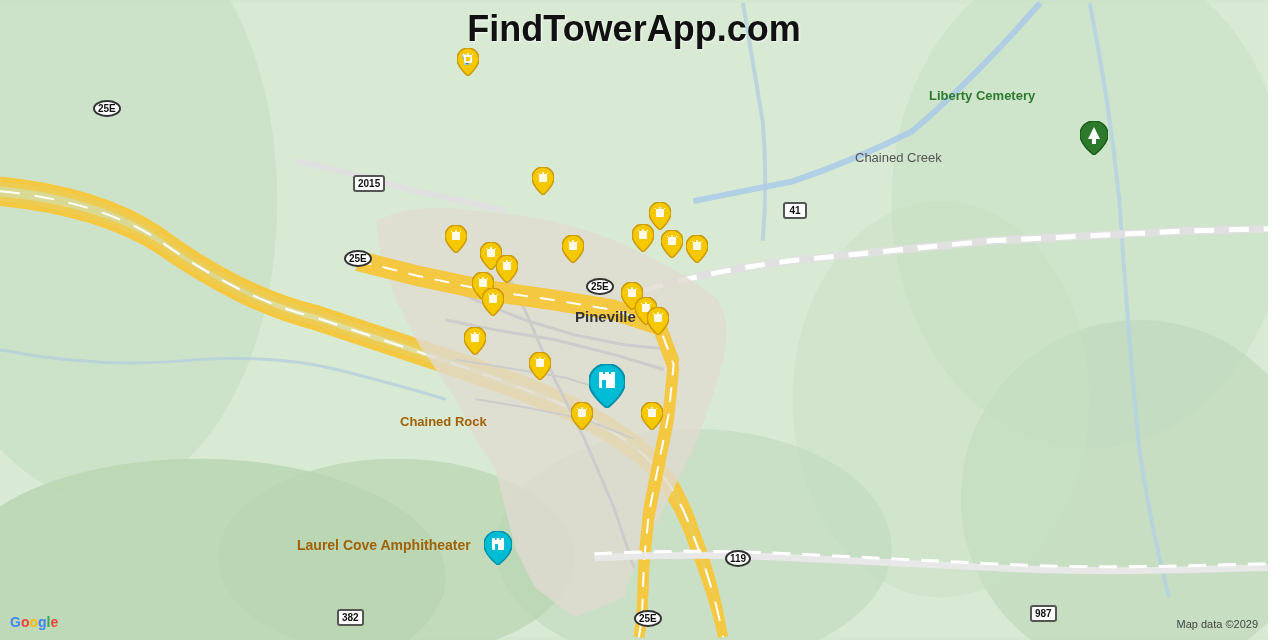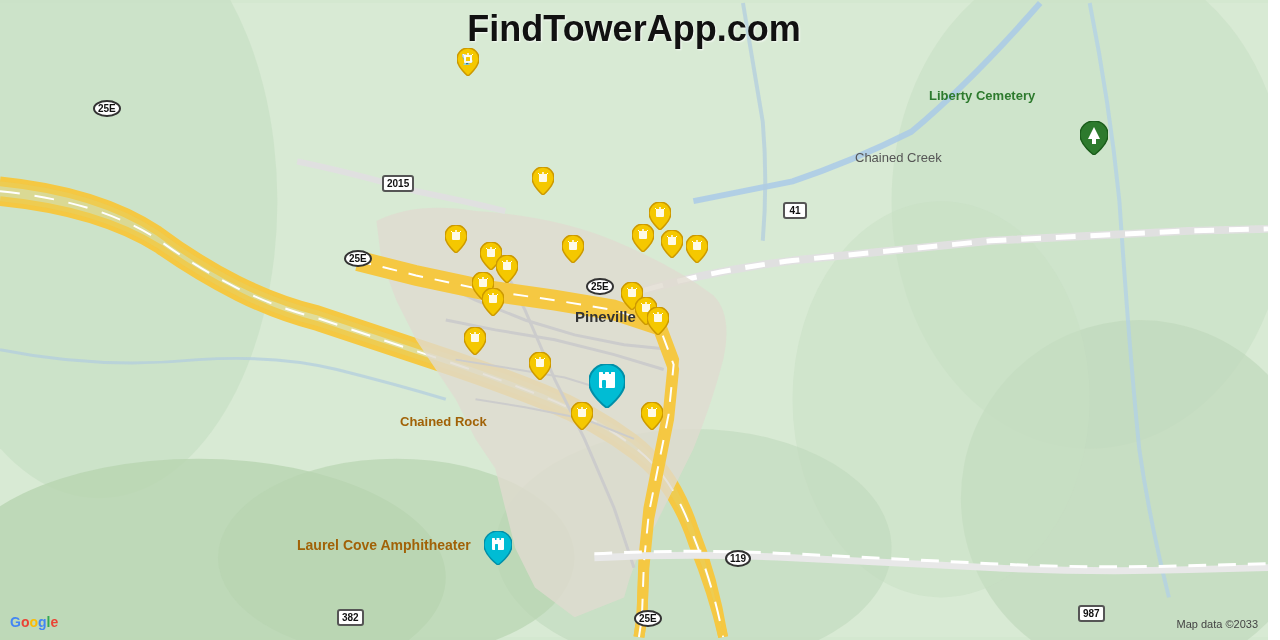--- a/index.html
+++ b/index.html
@@ -380,36 +380,36 @@
   <svg class="amphitheater-marker" style="left:498px;top:565px;" viewBox="0 0 28 34">
     <path d="M14 0 C6 0 0 6 0 14 C0 24 14 34 14 34 C14 34 28 24 28 14 C28 6 22 0 14 0Z" fill="#00bcd4" stroke="#008fa8" stroke-width="1.5"></path>
     <rect x="8" y="9" width="12" height="10" rx="1" fill="white"></rect>
     <rect x="8" y="7" width="3" height="3" rx="0.5" fill="white"></rect>
     <rect x="12.5" y="7" width="3" height="3" rx="0.5" fill="white"></rect>
     <rect x="17" y="7" width="3" height="3" rx="0.5" fill="white"></rect>
     <rect x="11" y="13" width="3" height="6" rx="0.5" fill="#00bcd4"></rect>
   </svg>
 
   <div class="road-shield us" style="left:93px;top:100px;">25E</div>
-  <div class="road-shield" style="left:353px;top:175px;margin-left:29px;">2015</div>
+  <div class="road-shield" style="left:353px;top:175px;">2015</div>
   <div class="road-shield us" style="left:344px;top:250px;">25E</div>
   <div class="road-shield us" style="left:586px;top:278px;">25E</div>
   <div class="road-shield" style="left:783px;top:202px;">41</div>
   <div class="road-shield us" style="left:725px;top:550px;">119</div>
   <div class="road-shield us" style="left:634px;top:610px;">25E</div>
   <div class="road-shield" style="left:325px;top:609px;margin-left:12px;">382</div>
-  <div class="road-shield" style="left:1078px;top:605px;">987</div>
+  <div class="road-shield" style="left:1030px;top:605px;">987</div>
 
   <div class="place-label green" style="left:929px;top:88px;">Liberty Cemetery</div>
   <div class="straight-creek-label" style="left:855px;top:150px;">Chained Creek</div>
   <div class="place-label teal" style="left:400px;top:414px;">Chained Rock</div>
   <div class="place-label teal" style="left:297px;top:536px;font-size:14px;line-height:1.3;">
     <span>Laurel Cove Amphitheater</span>
   </div>
   <div class="city-label" style="left:575px;top:308px;">Pineville</div>
 
   <div class="google-logo">
     <span>G</span><span>o</span><span>o</span><span>g</span><span>l</span><span>e</span>
   </div>
 
-  <div class="map-data-text">Map data ©2033</div>
+  <div class="map-data-text">Map data ©2029</div>
 
 </div>
 
 </body></html>

